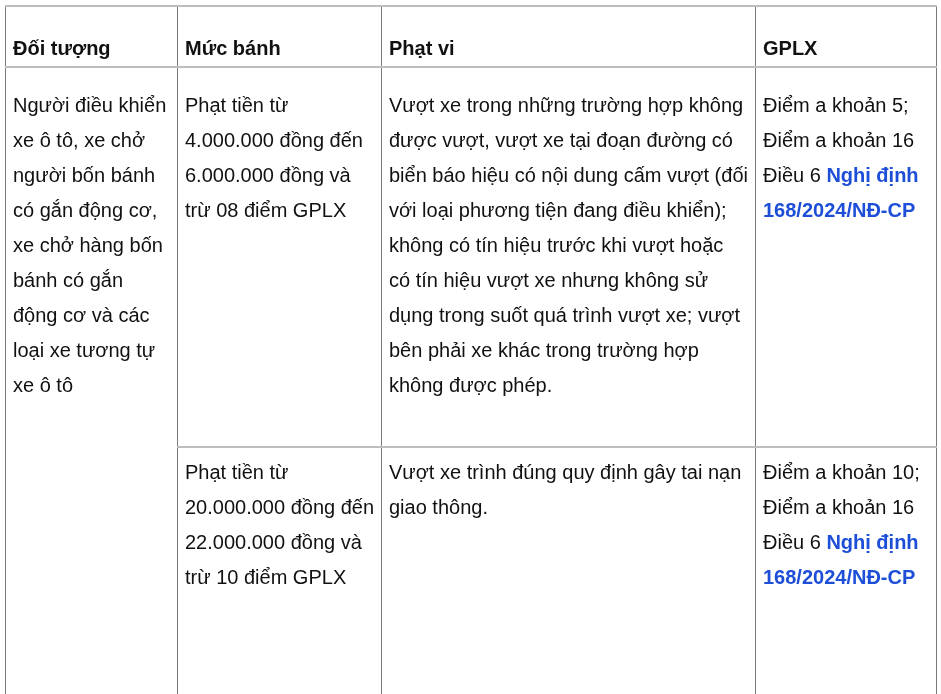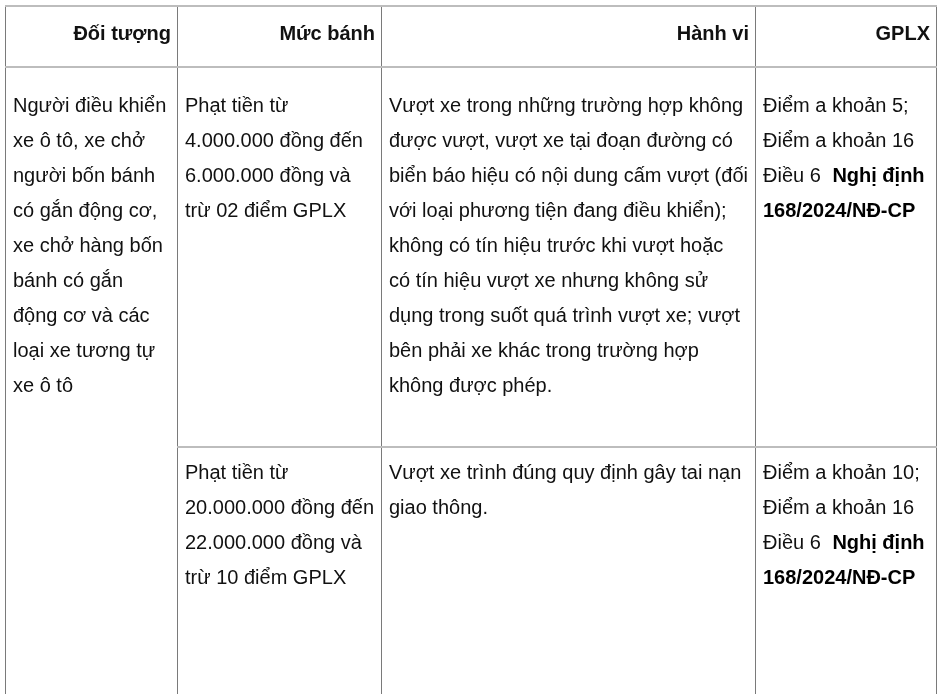--- a/index.html
+++ b/index.html
@@ -37,70 +37,69 @@
       border-right: 1px solid #7a7a7a;
       border-top: 2px solid #bdbdbd;
       border-bottom: 2px solid #bdbdbd;
       vertical-align: top;
       padding: 0 6px 0 7px;
       text-align: left;
       word-wrap: break-word;
     }
     table.penalty th {
       font-weight: bold;
-      text-align: right;
+      text-align: left;
       height: 61px;
-      padding-top: 8px;
+      padding-top: 23px;
       box-sizing: border-box;
       line-height: 36px;
       vertical-align: top;
     }
     tr.row-1 td {
       height: 380px;
       padding-top: 20px;
       box-sizing: border-box;
     }
     tr.row-2 td {
       height: 252px;
       padding-top: 7px;
       box-sizing: border-box;
     }
     td.subject {
       vertical-align: top;
     }
     .ref-link {
-      color: #000000;
+      color: #1d4ed8;
       font-weight: bold;
       text-decoration: none;
-      margin-left: 6px;
     }
   </style>
 </head>
 <body>
 
 <div class="wrap">
   <table class="penalty">
     <colgroup>
       <col class="c1">
         <col class="c2">
         <col class="c3">
         <col class="c4">
     </colgroup>
     <thead>
       <tr>
         <th>Đối tượng</th>
         <th>Mức bánh</th>
-        <th>Hành vi</th>
+        <th>Phạt vi</th>
         <th>GPLX</th>
       </tr>
     </thead>
     <tbody>
       <tr class="row-1">
         <td class="subject" rowspan="2">Người điều khiển xe ô tô, xe chở người bốn bánh có gắn động cơ, xe chở hàng bốn bánh có gắn động cơ và các loại xe tương tự xe ô tô</td>
-        <td>Phạt tiền từ 4.000.000 đồng đến 6.000.000 đồng và trừ 02 điểm GPLX</td>
+        <td>Phạt tiền từ 4.000.000 đồng đến 6.000.000 đồng và trừ 08 điểm GPLX</td>
         <td>Vượt xe trong những trường hợp không được vượt, vượt xe tại đoạn đường có biển báo hiệu có nội dung cấm vượt (đối với loại phương tiện đang điều khiển); không có tín hiệu trước khi vượt hoặc có tín hiệu vượt xe nhưng không sử dụng trong suốt quá trình vượt xe; vượt bên phải xe khác trong trường hợp không được phép.</td>
         <td><span>Điểm a khoản 5; Điểm a khoản 16 Điều 6 </span><a class="ref-link" href="#">Nghị định 168/2024/NĐ-CP</a></td>
       </tr>
       <tr class="row-2">
         <td>Phạt tiền từ 20.000.000 đồng đến 22.000.000 đồng và trừ 10 điểm GPLX</td>
         <td>Vượt xe trình đúng quy định gây tai nạn giao thông.</td>
         <td><span>Điểm a khoản 10; Điểm a khoản 16 Điều 6 </span><a class="ref-link" href="#">Nghị định 168/2024/NĐ-CP</a></td>
       </tr>
     </tbody>
   </table>

